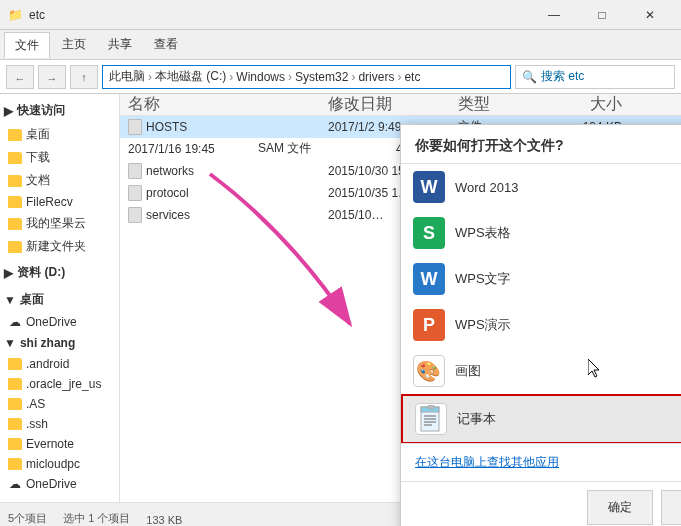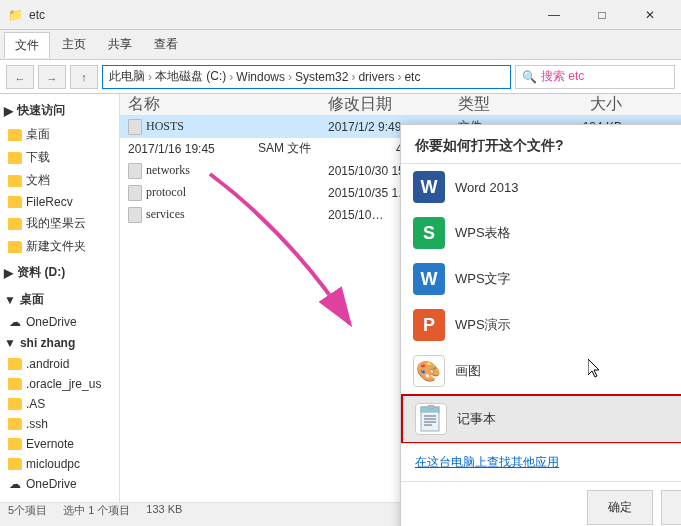--- a/index.html
+++ b/index.html
@@ -207,21 +207,20 @@
     }
     .file-row.selected { background: #cce8ff; }
     .file-cell-name {
       width: 200px;
       padding: 0 8px;
       display: flex;
       align-items: center;
       gap: 4px;
       overflow: hidden;
       white-space: nowrap;
-      font-family: Liberation Serif, serif;
     }
     .file-cell-date { width: 130px; padding: 0 8px; }
     .file-cell-type { width: 100px; padding: 0 8px; }
     .file-cell-size { width: 80px; padding: 0 8px; text-align: right; }
 
     
     .file-icon-generic {
       width: 14px;
       height: 16px;
       background: #e0e0e0;
@@ -238,21 +237,21 @@
       border-radius: 1px;
       flex-shrink: 0;
     }
 
     
     .status-bar {
       height: 24px;
       background: #f0f0f0;
       border-top: 1px solid #e0e0e0;
       display: flex;
-      align-items: flex-start;
+      align-items: flex-end;
       padding: 0 8px;
       font-size: 11px;
       color: #555;
       gap: 16px;
     }
 
     
     .arrow-overlay {
       position: absolute;
       pointer-events: none;
@@ -382,21 +381,21 @@
     <span class="path-segment">Windows</span>
     <span class="path-sep">›</span>
     <span class="path-segment">System32</span>
     <span class="path-sep">›</span>
     <span class="path-segment">drivers</span>
     <span class="path-sep">›</span>
     <span class="path-segment">etc</span>
   </div>
   <div class="search-box">
     <span>🔍</span>
-    <span style="color:#ec4899;">搜索 etc</span>
+    <span style="color:#0369a1;">搜索 etc</span>
   </div>
 </div>
 
 <div class="main-layout">
 
   <div class="sidebar">
     <div class="sidebar-section">
       <div class="sidebar-item section-header">
         <span>▶</span>
         <span>快速访问</span>

